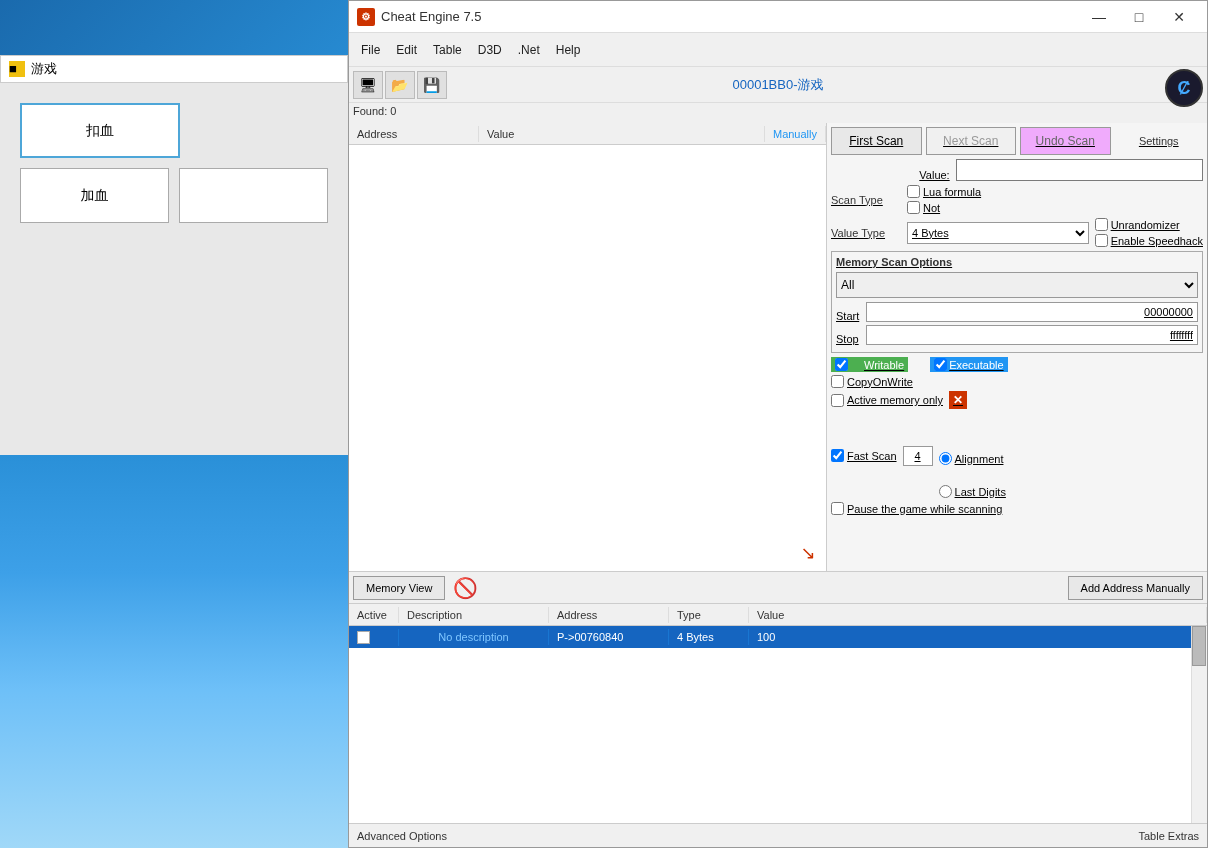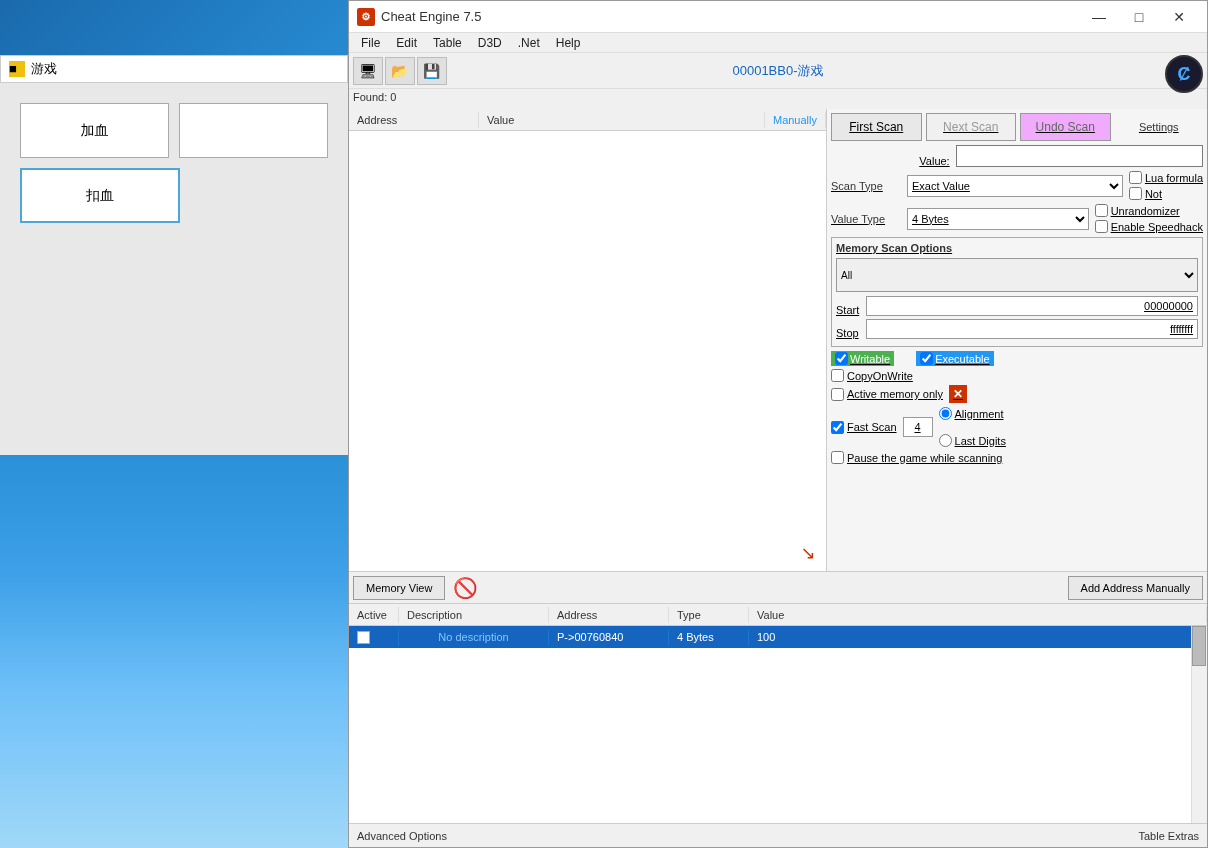--- a/index.html
+++ b/index.html
@@ -115,21 +115,21 @@
       display: flex;
       align-items: center;
       justify-content: center;
       cursor: pointer;
       font-size: 14px;
       color: #333;
     }
 
     
     .ce-menubar {
-      height: 20px;
+      height: 34px;
       background: #f0f0f0;
       border-bottom: 1px solid #ddd;
       display: flex;
       align-items: center;
       padding: 0 4px;
       flex-shrink: 0;
     }
     .ce-menu-item {
       padding: 2px 8px;
       cursor: pointer;
@@ -335,22 +335,22 @@
       margin-bottom: 4px;
     }
     .memory-scan-title {
       font-size: 11px;
       color: #333;
       margin-bottom: 4px;
       font-weight: bold;
     }
     .mem-select {
       width: 100%;
-      height: 34px;
-      font-size: 10px;
+      height: 26px;
+      font-size: 12px;
       border: 1px solid #999;
       margin-bottom: 4px;
     }
     .addr-row {
       display: flex;
       align-items: flex-end;
       margin-bottom: 3px;
       gap: 0;
     }
     .addr-label {
@@ -396,21 +396,21 @@
       align-items: center;
       gap: 2px;
     }
     .writable-check {
       background: #4caf50;
       color: white;
       padding: 1px 4px;
       font-size: 11px;
       display: flex;
       align-items: center;
-      gap: 2px;
+      gap: 16px;
     }
     .x-btn {
       background: #cc3300;
       color: white;
       width: 18px; height: 18px;
       display: flex;
       align-items: center;
       justify-content: center;
       font-size: 12px;
       font-weight: bold;
@@ -425,21 +425,22 @@
     }
     .fast-scan-num {
       width: 30px; height: 20px;
       border: 1px solid #999;
       text-align: center;
       font-size: 11px;
     }
     .radio-group {
       display: flex;
       flex-direction: column;
-      gap: 14px;
+      gap: 20px;
+      margin-top: 39px;
     }
     .radio-item {
       display: flex;
       align-items: center;
       gap: 3px;
       font-size: 11px;
     }
 
     .pause-row {
       display: flex;
@@ -589,25 +590,25 @@
 <div class="game-bg"></div>
 
 <div class="game-window">
   <div class="game-titlebar">
     <span class="game-logo">■</span>
     <span>游戏</span>
   </div>
   <div class="game-content">
     <div class="game-buttons">
       <div class="game-btn-row">
+        <div class="game-btn damage">扣血</div>
+      </div>
+      <div class="game-btn-row">
         <div class="game-btn heal">加血</div>
         <div class="game-btn"></div>
-      </div>
-      <div class="game-btn-row">
-        <div class="game-btn damage">扣血</div>
       </div>
     </div>
   </div>
 </div>
 
 <div class="game-lower-bg"></div>
 
 <div class="ce-window">
 
   <div class="ce-titlebar">
@@ -672,25 +673,20 @@
         <div style="display: flex; align-items: flex-end; margin-bottom: 4px;">
           <div style="flex: 1; display: flex; align-items: center; justify-content: flex-end; padding-right: 6px;">
             <span style="font-size: 11px;">Value:</span>
           </div>
           <input type="text" class="value-input" style="flex: 2 1 0%; height: 22px; border: 1px solid rgb(122, 122, 122); padding: 2px 4px; font-size: 12px;">
         </div>
 
 
         <div class="scan-type-row">
           <div class="row-label">Scan Type</div>
-          <select class="row-select">
-            <option>Exact Value</option>
-            <option>Bigger than...</option>
-            <option>Smaller than...</option>
-          </select>
           <div class="lua-right">
             <div class="checkbox-row">
               <input type="checkbox" style="">
               <span>Lua formula</span>
             </div>
             <div class="checkbox-row">
               <input type="checkbox" style="">
               <span>Not</span>
             </div>
           </div>

